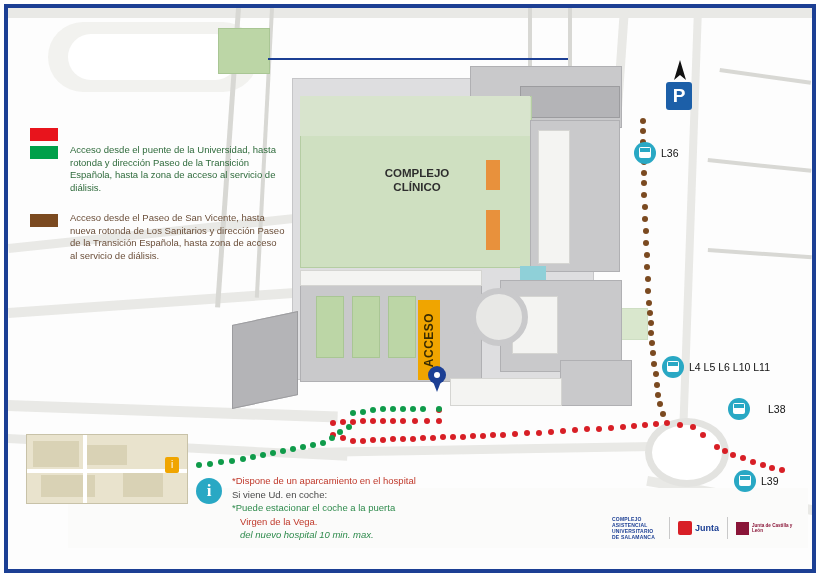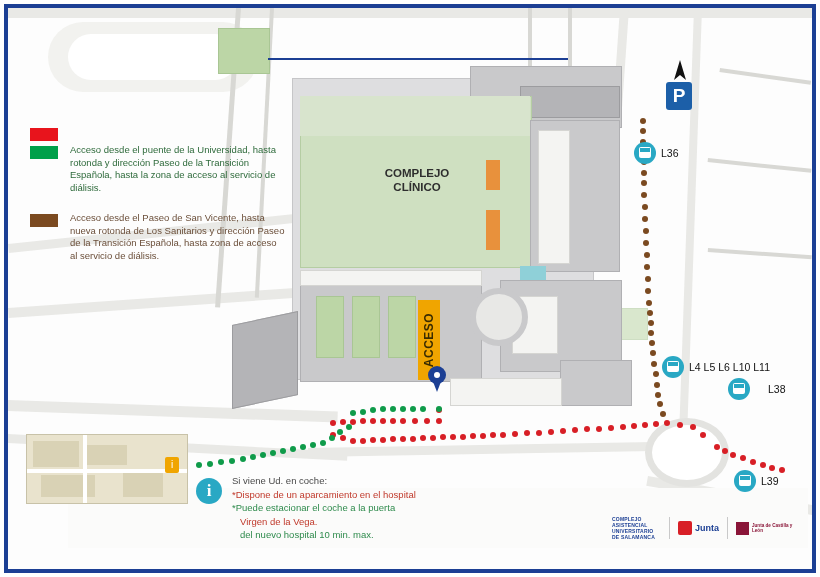--- a/index.html
+++ b/index.html
@@ -313,21 +313,21 @@
       </div>
     <div class="bus-label">L36</div>
   </div>
   <div class="bus" style="left:662px;top:356px;">
     <div class="bus-icon">
         <div class="body"></div>
         <div class="win"></div>
       </div>
     <div class="bus-label">L4 L5 L6 L10 L11</div>
   </div>
-  <div class="bus" style="left:728px;top:378px;gap:18px;">
+  <div class="bus" style="left:728px;top:398px;gap:18px;">
     <div class="bus-icon">
         <div class="body"></div>
         <div class="win"></div>
       </div>
     <div class="bus-label">L38</div>
   </div>
   <div class="bus" style="left:734px;top:470px;">
     <div class="bus-icon">
         <div class="body"></div>
         <div class="win"></div>
@@ -341,25 +341,25 @@
     <div class="patch" style="left:14px;top:40px;width:54px;height:22px;"></div>
     <div class="patch" style="left:96px;top:36px;width:40px;height:26px;"></div>
     <div class="road" style="left:0px;top:34px;width:160px;height:4px;"></div>
     <div class="road" style="left:56px;top:0px;width:4px;height:68px;"></div>
     <div class="marker">i</div>
   </div>
 
   <div class="infobox">
     <div class="info-icon">i</div>
     <div class="info-lines">
+      <div class="info-line red">*Dispone de un aparcamiento en el hospital</div>
       <div class="info-line head">Si viene Ud. en coche:</div>
-      <div class="info-line red">*Dispone de un aparcamiento en el hospital</div>
       <div class="info-line green">*Puede estacionar el coche a la puerta</div>
       <div class="info-line red" style="padding-left:8px;">Virgen de la Vega.</div>
-      <div class="info-line green" style="padding-left:8px;">del nuevo hospital 10 min. max.</div>
+      <div class="info-line green" style="padding-left:8px;font-style:italic;">del nuevo hospital 10 min. max.</div>
     </div>
   </div>
 
   <div class="logos">
     <div class="logo-text" style="width:56px;">COMPLEJO ASISTENCIAL UNIVERSITARIO DE SALAMANCA</div>
     <div class="logo-sep"></div>
     <div class="sacyl">
       <div class="sacyl-mark"></div>
       <div class="sacyl-name">Junta</div>
     </div>

